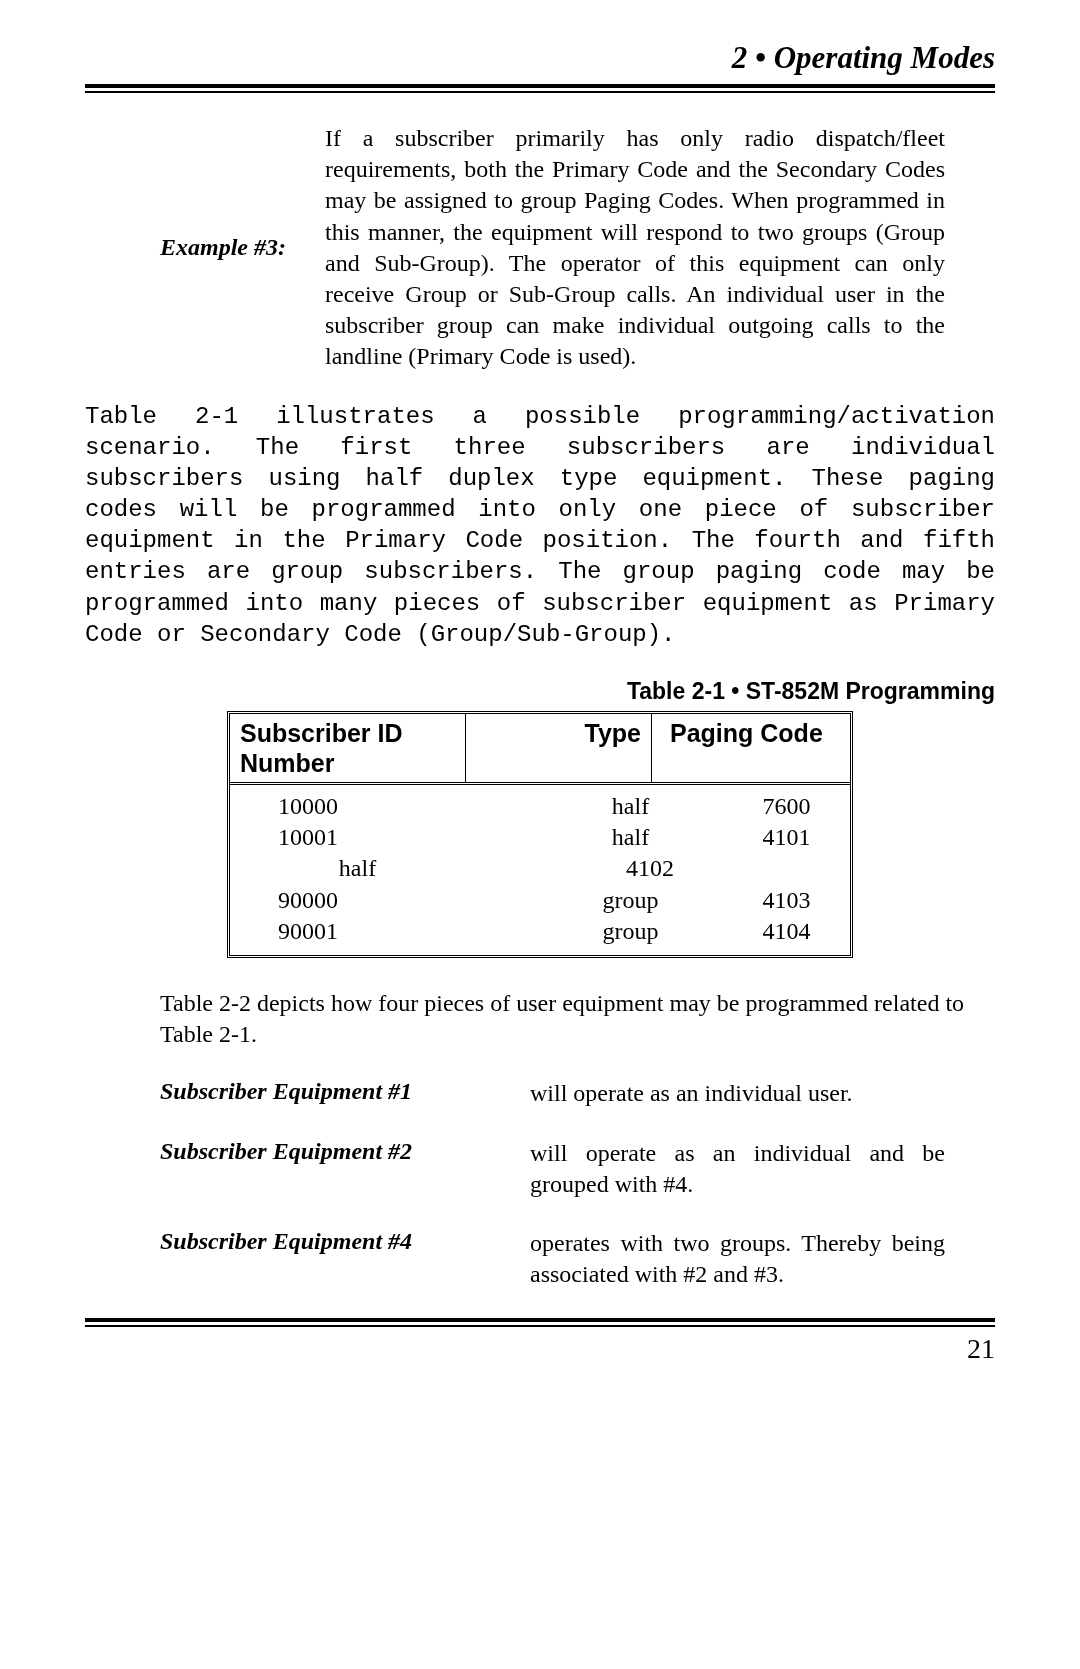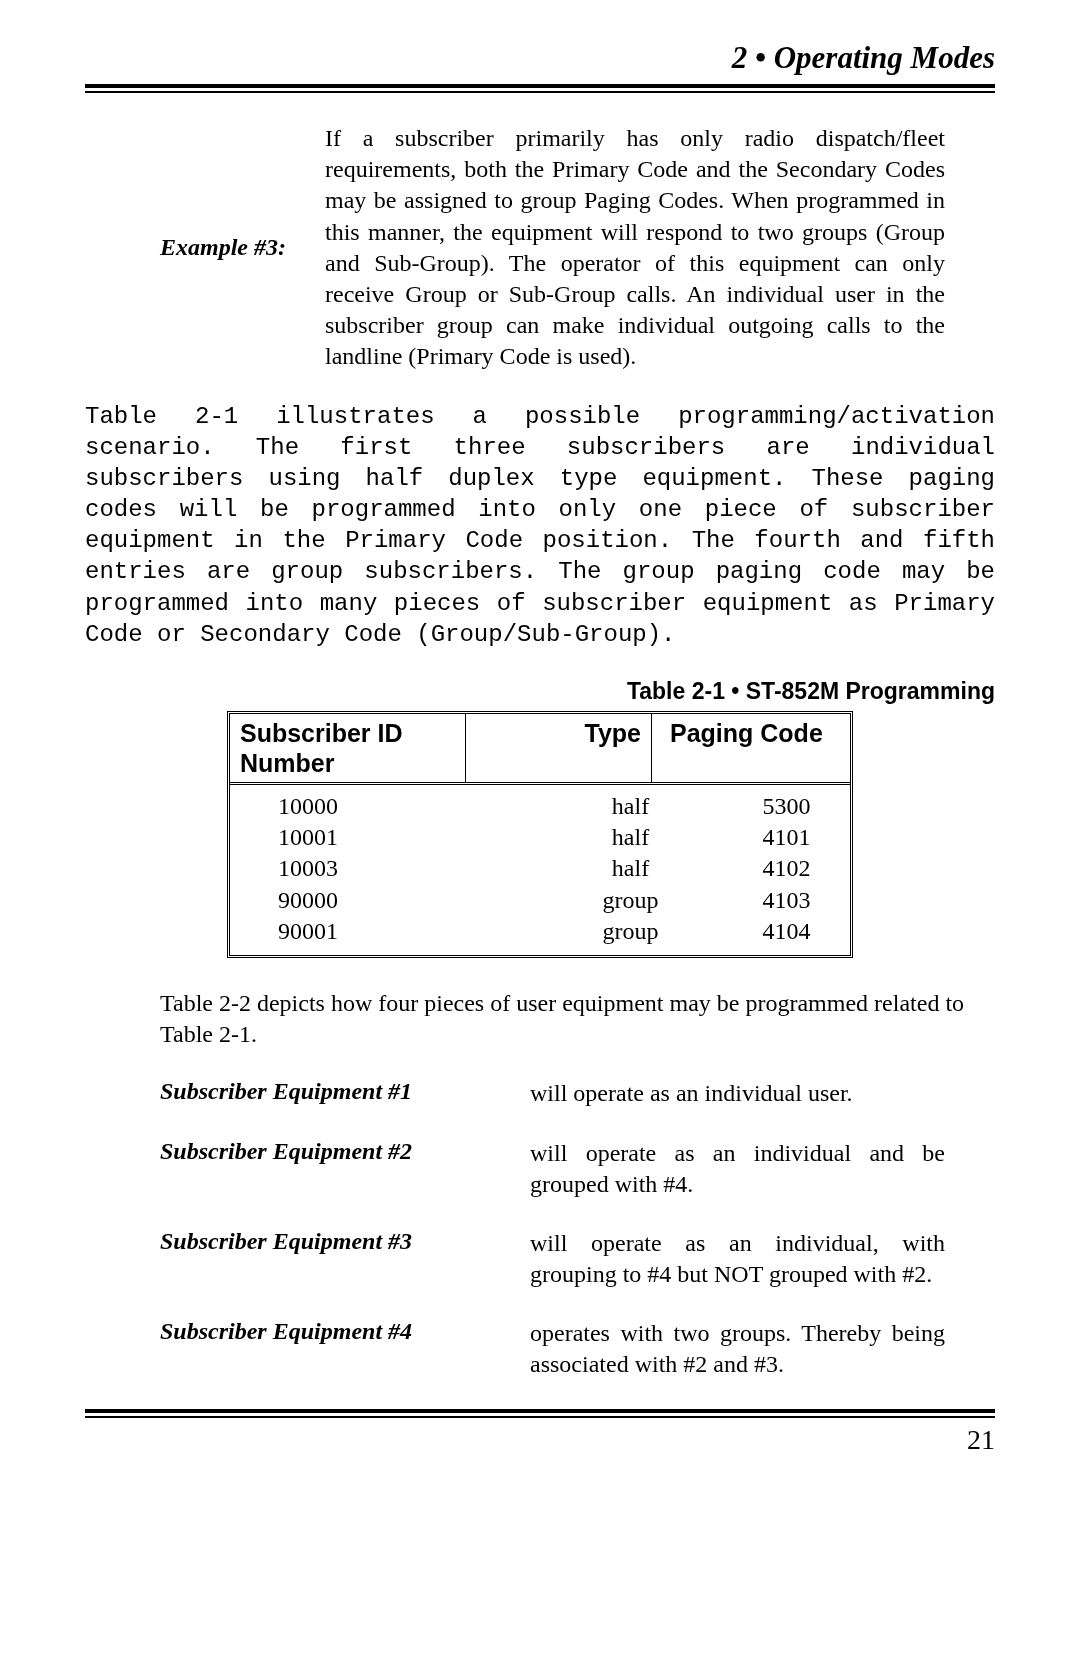--- a/index.html
+++ b/index.html
@@ -146,29 +146,28 @@
   <div class="prog-table">
     <div class="prog-table-head">
       <div class="col1">Subscriber ID Number</div>
       <div class="col2">Type</div>
       <div class="col3">Paging Code</div>
     </div>
     <div class="prog-table-body">
       <div class="prog-row">
         <div class="col1">10000</div>
         <div class="col2">half</div>
-        <div class="col3">5300</div>
+        <div class="col3">7600</div>
       </div>
       <div class="prog-row">
         <div class="col1">10001</div>
         <div class="col2">half</div>
         <div class="col3">4101</div>
       </div>
       <div class="prog-row">
-        <div class="col1">10003</div>
         <div class="col2">half</div>
         <div class="col3">4102</div>
       </div>
       <div class="prog-row">
         <div class="col1">90000</div>
         <div class="col2">group</div>
         <div class="col3">4103</div>
       </div>
       <div class="prog-row">
         <div class="col1">90001</div>
@@ -182,23 +181,19 @@
 
   <div class="equip-block">
     <div class="equip-label">Subscriber Equipment #1</div>
     <div class="equip-text">will operate as an individual user.</div>
   </div>
   <div class="equip-block">
     <div class="equip-label">Subscriber Equipment #2</div>
     <div class="equip-text">will operate as an individual and be grouped with #4.</div>
   </div>
   <div class="equip-block">
-    <div class="equip-label">Subscriber Equipment #3</div>
-    <div class="equip-text">will operate as an individual, with grouping to #4 but NOT grouped with #2.</div>
-  </div>
-  <div class="equip-block">
     <div class="equip-label">Subscriber Equipment #4</div>
     <div class="equip-text">operates with two groups.  Thereby being associated with #2 and #3.</div>
   </div>
 
   <div class="footer-rule"></div>
   <div class="page-number">21</div>
 </div>
 
 </body></html>

